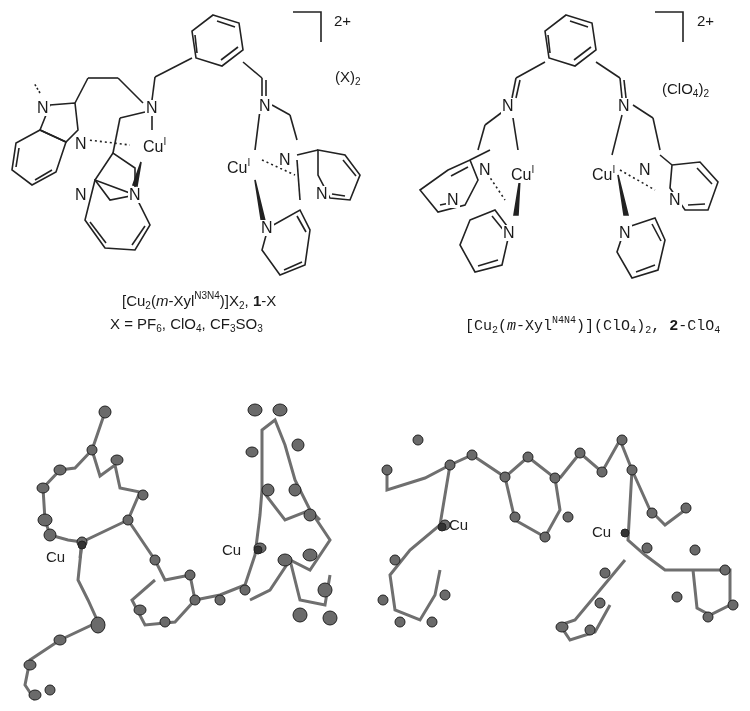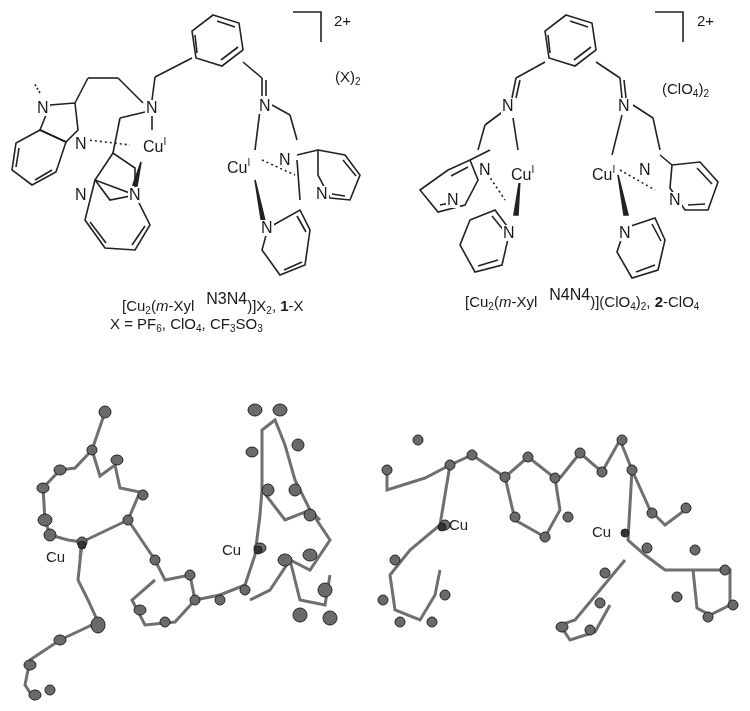--- a/index.html
+++ b/index.html
@@ -2,21 +2,21 @@
 <html><head>
 <meta charset="utf-8">
 <style>
   html,body{margin:0;padding:0;background:#ffffff;}
   body{width:750px;height:711px;position:relative;overflow:hidden;font-family:"Liberation Sans",sans-serif;color:#1a1a1a;}
   svg{position:absolute;left:0;top:0;}
   .lbl{position:absolute;font-size:15px;white-space:nowrap;color:#1a1a1a;}
   .lbl sub{font-size:10px;vertical-align:-3px;}
   .caption{position:absolute;font-size:15px;white-space:nowrap;text-align:center;}
   .caption sub{font-size:10px;vertical-align:-3px;}
-  .caption sup{font-size:16px;vertical-align:7px;margin-left:12px;}
+  .caption sup{font-size:10px;vertical-align:7px;}
   .atom{position:absolute;font-size:16px;background:#fff;line-height:16px;padding:0 1px;}
   .atom sup{font-size:10px;vertical-align:7px;}
   .cu-label{position:absolute;font-size:15px;color:#222;}
 </style>
 </head>
 <body>
 
 <svg width="750" height="711" viewBox="0 0 750 711">
   <g stroke="#222" stroke-width="1.6" fill="none">
 
@@ -243,20 +243,20 @@
 </div>
 <div class="atom" style="left:501px;top:98px;">N</div>
 <div class="atom" style="left:617px;top:98px;">N</div>
 <div class="atom" style="left:478px;top:162px;">N</div>
 <div class="atom" style="left:638px;top:162px;">N</div>
 <div class="atom" style="left:446px;top:192px;">N</div>
 <div class="atom" style="left:668px;top:192px;">N</div>
 <div class="atom" style="left:502px;top:225px;">N</div>
 <div class="atom" style="left:618px;top:225px;">N</div>
 
-<div class="caption" style="left:465px;top:286px;">
+<div class="caption" style="left:465px;top:315px;font-family:Liberation Mono, monospace;">
   <span>[Cu</span><sub>2</sub><span>(</span><i>m</i><span>-Xyl</span><sup>N4N4</sup><span>)](ClO</span><sub>4</sub><span>)</span><sub>2</sub><span>, </span><b>2</b><span>-ClO</span><sub>4</sub>
 </div>
 
 <div class="cu-label" style="left:46px;top:548px;">Cu</div>
 <div class="cu-label" style="left:222px;top:541px;">Cu</div>
 <div class="cu-label" style="left:449px;top:516px;">Cu</div>
 <div class="cu-label" style="left:592px;top:523px;">Cu</div>
 
 </body></html>

